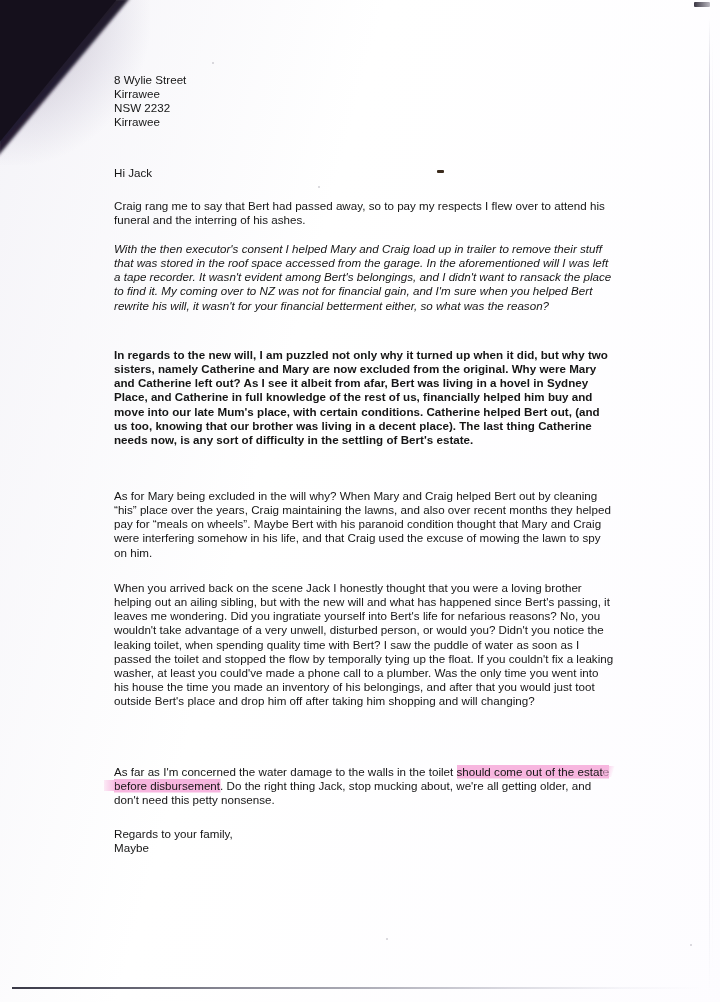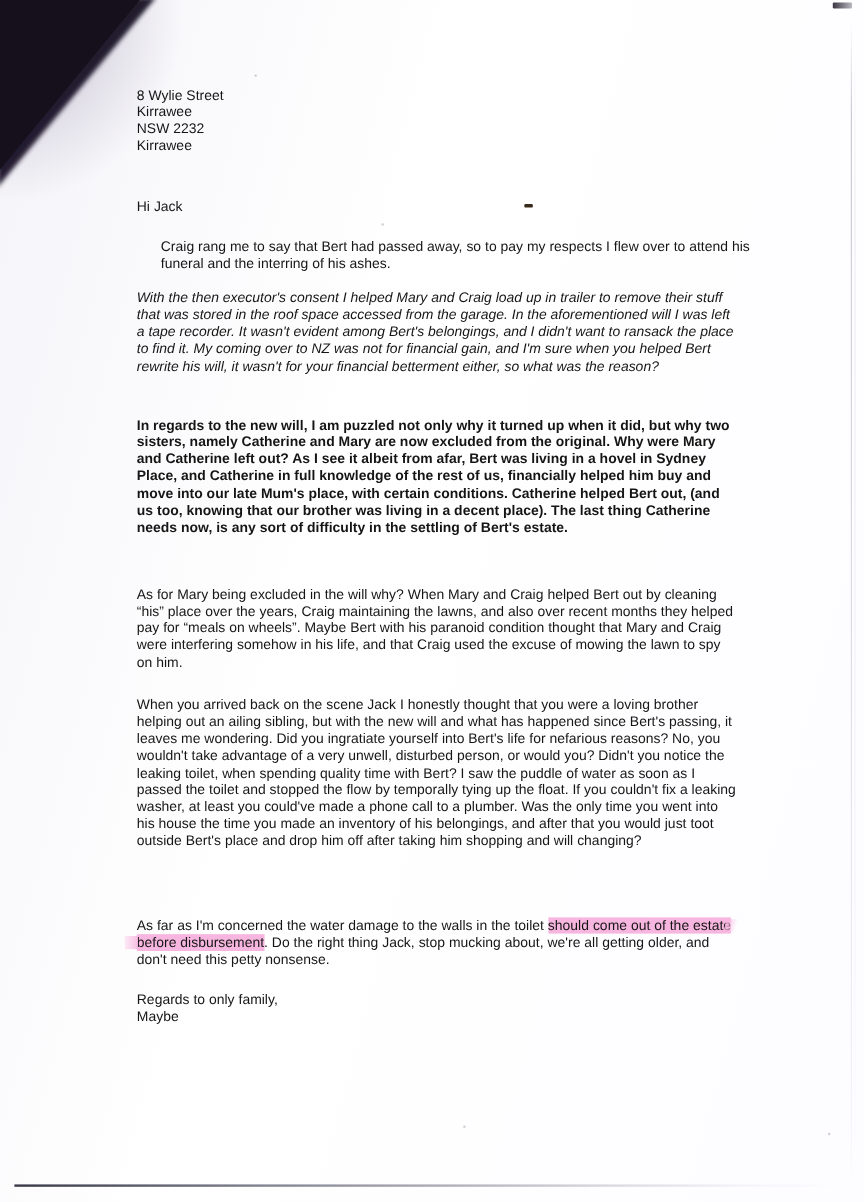--- a/index.html
+++ b/index.html
@@ -108,21 +108,21 @@
     white-space: nowrap;
   }
   #address { position: absolute; top: 73px; left: 0; width: 300px; }
   #salutation { position: absolute; top: 166px; left: 0; }
   .para {
     position: absolute;
     left: 0;
     width: 502px;
     text-align: left;
   }
-  #p1 { top: 199px; margin-left: 20px; }
+  #p1 { top: 199px; }
   #p2 { top: 242px; font-style: italic; }
   #p3 { top: 348px; font-weight: bold; }
   #p4 { top: 489px; }
   #p5 { top: 581px; }
   #p6 { top: 765px; }
   #signoff { position: absolute; top: 827px; left: 0; }
   .hl {
     background-color: #f7b6df;
     box-shadow: 0 0 0 0.5px #f7b6df;
   }
@@ -214,21 +214,21 @@
 
     <div class="para" id="p1">Craig rang me to say that Bert had passed away, so to pay my respects I flew over to attend his funeral and the interring of his ashes.</div>
     <div class="para" id="p2">With the then executor's consent I helped Mary and Craig load up in trailer to remove their stuff that was stored in the roof space accessed from the garage. In the aforementioned will I was left a tape recorder. It wasn't evident among Bert's belongings, and I didn't want to ransack the place to find it. My coming over to NZ was not for financial gain, and I'm sure when you helped Bert rewrite his will, it wasn't for your financial betterment either, so what was the reason?</div>
     <div class="para" id="p3">In regards to the new will, I am puzzled not only why it turned up when it did, but why two sisters, namely Catherine and Mary are now excluded from the original. Why were Mary and Catherine left out? As I see it albeit from afar, Bert was living in a hovel in Sydney Place, and Catherine in full knowledge of the rest of us, financially helped him buy and move into our late Mum's place, with certain conditions. Catherine helped Bert out, (and us too, knowing that our brother was living in a decent place). The last thing Catherine needs now, is any sort of difficulty in the settling of Bert's estate.</div>
     <div class="para" id="p4">As for Mary being excluded in the will why? When Mary and Craig helped Bert out by cleaning “his” place over the years, Craig maintaining the lawns, and also over recent months they helped pay for “meals on wheels”. Maybe Bert with his paranoid condition thought that Mary and Craig were interfering somehow in his life, and that Craig used the excuse of mowing the lawn to spy on him.</div>
     <div class="para" id="p5">When you arrived back on the scene Jack I honestly thought that you were a loving brother helping out an ailing sibling, but with the new will and what has happened since Bert's passing, it leaves me wondering. Did you ingratiate yourself into Bert's life for nefarious reasons? No, you wouldn't take advantage of a very unwell, disturbed person, or would you? Didn't you notice the leaking toilet, when spending quality time with Bert? I saw the puddle of water as soon as I passed the toilet and stopped the flow by temporally tying up the float. If you couldn't fix a leaking washer, at least you could've made a phone call to a plumber. Was the only time you went into his house the time you made an inventory of his belongings, and after that you would just toot outside Bert's place and drop him off after taking him shopping and will changing?</div>
 
     <div class="para" id="p6"><span>As far as I'm concerned the water damage to the walls in the toilet </span><span class="hl" style="background-color: rgb(247, 182, 223); box-shadow: rgb(247, 182, 223) 0px 0px 0px 0.5px;">should come out of the estate before disbursement</span><span>. Do the right thing Jack, stop mucking about, we're all getting older, and don't need this petty nonsense.</span></div>
 
     <div id="signoff">
-      <div>Regards to only family,</div>
+      <div>Regards to your family,</div>
       <div>Maybe</div>
     </div>
 
   </div>
 
   <div id="hl-tail"></div>
   <div id="hl-lead"></div>
 
 </div>
 

